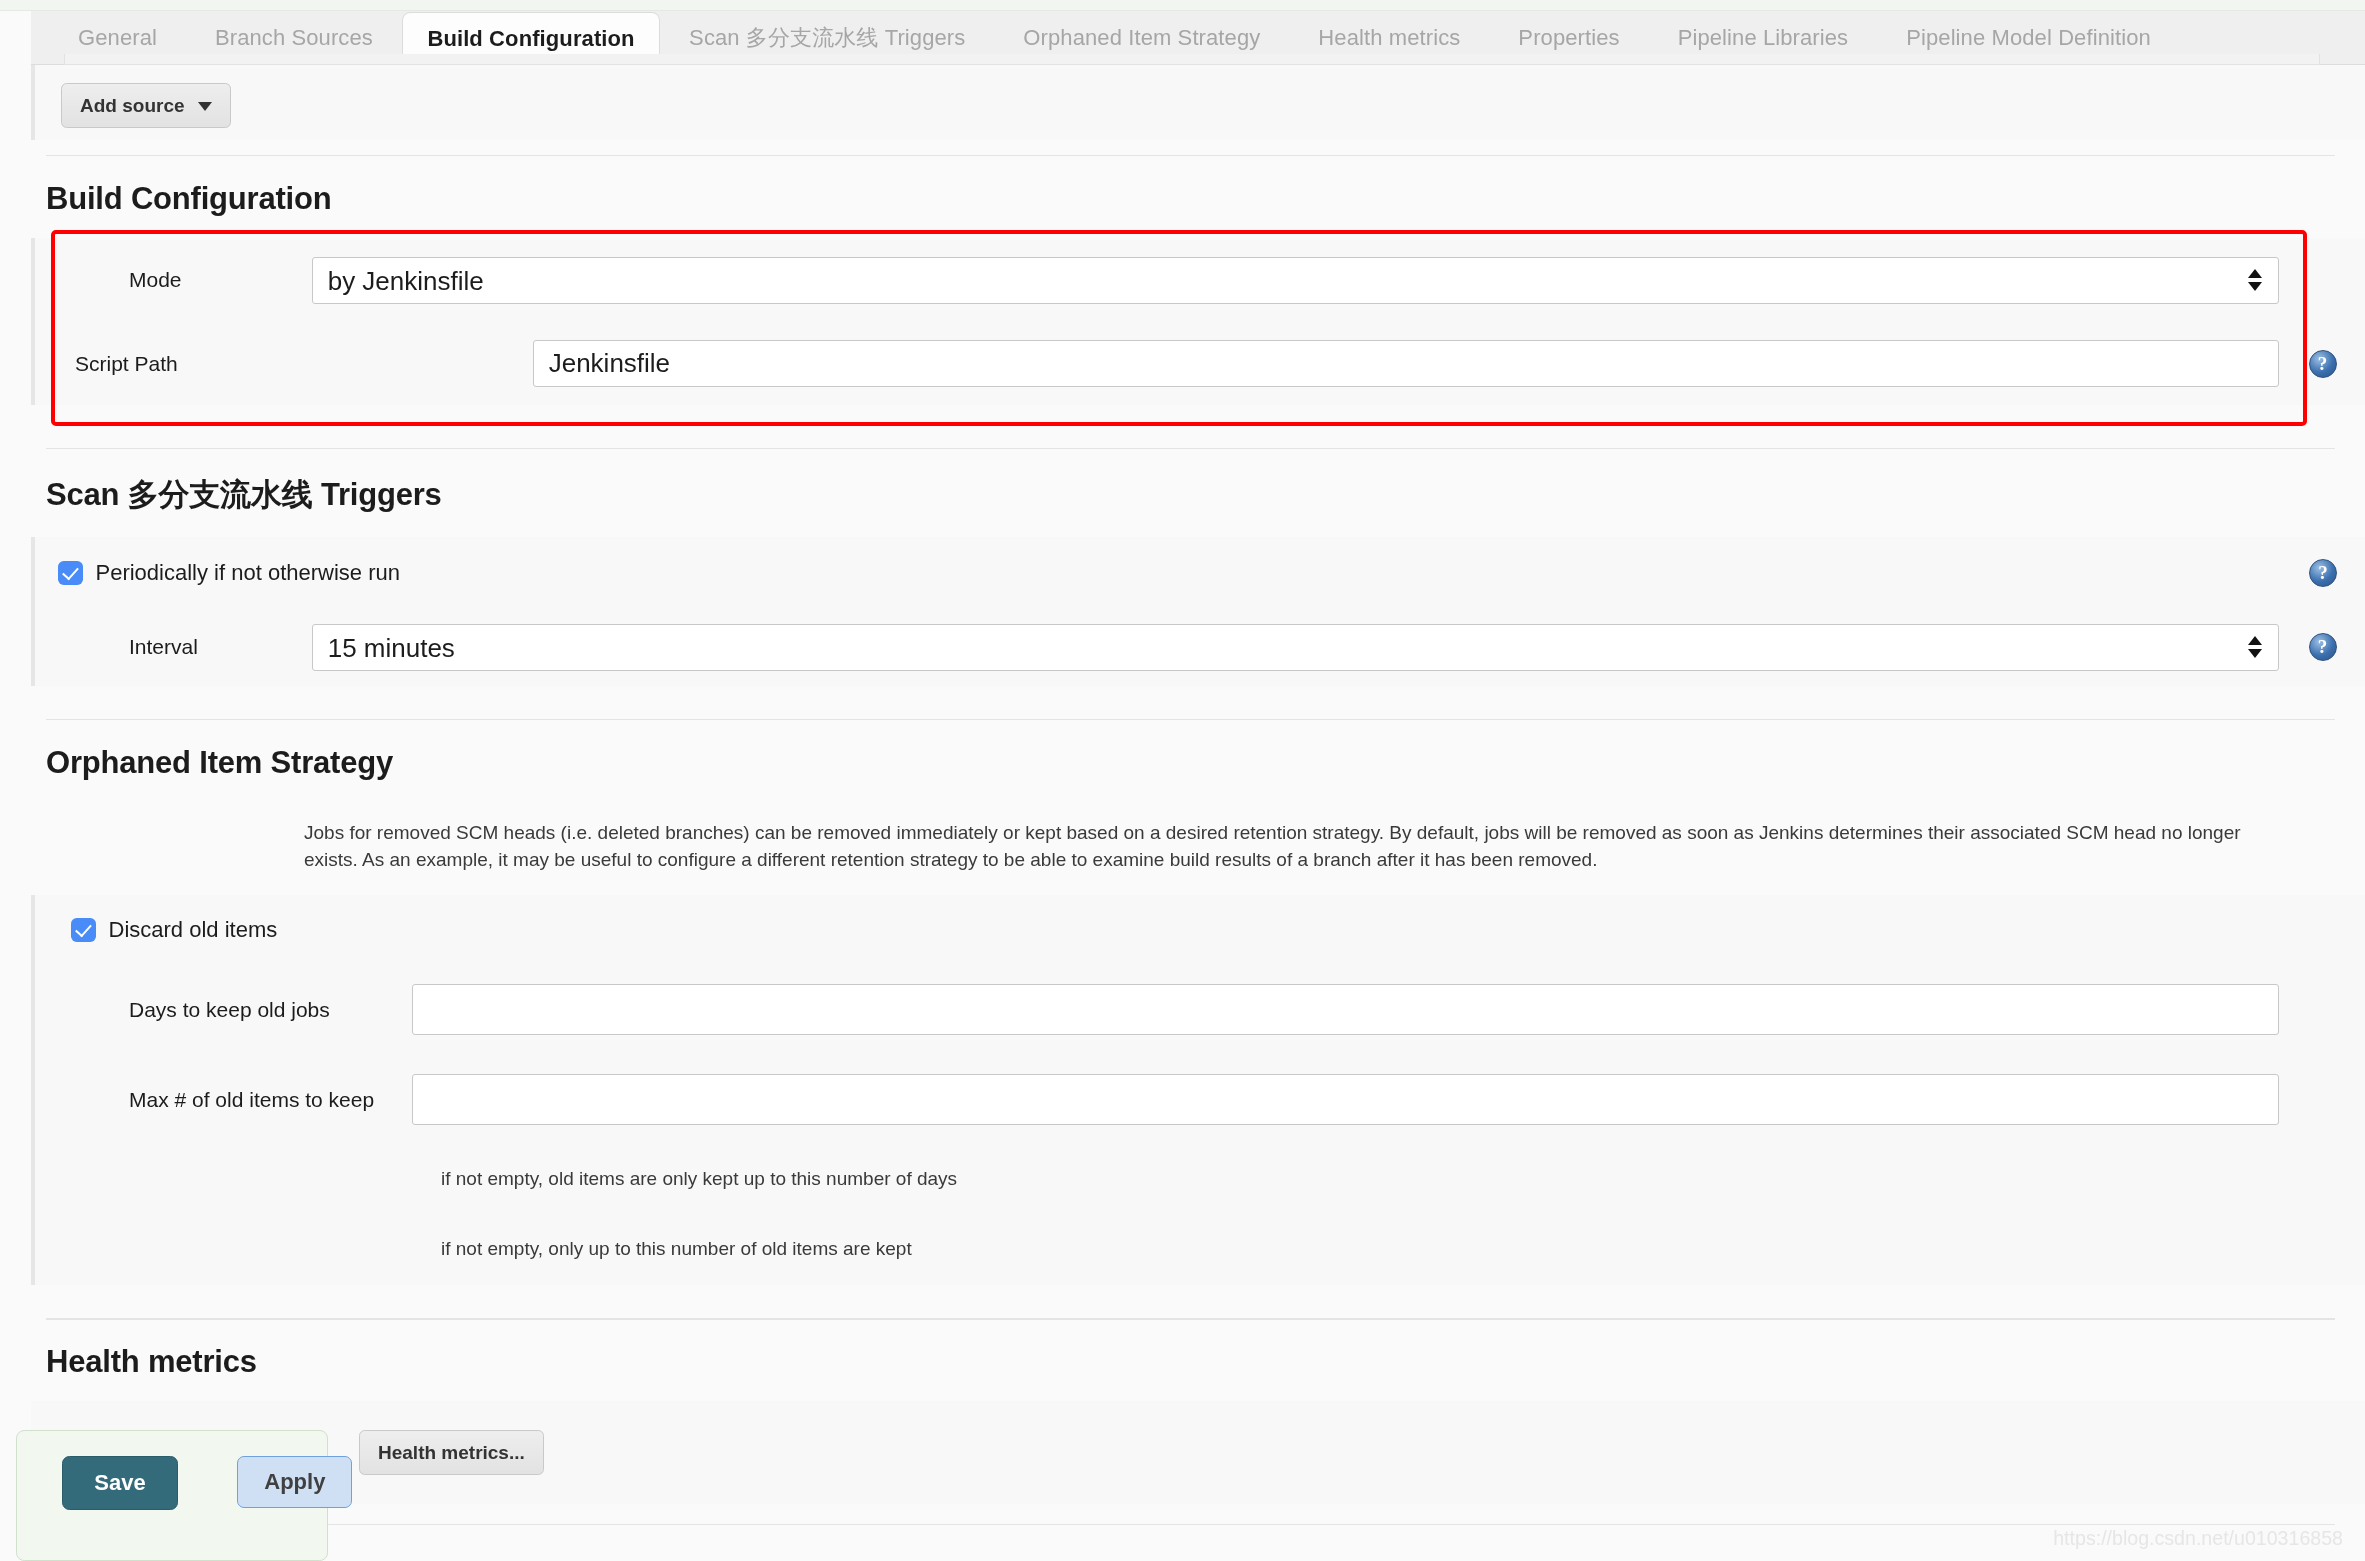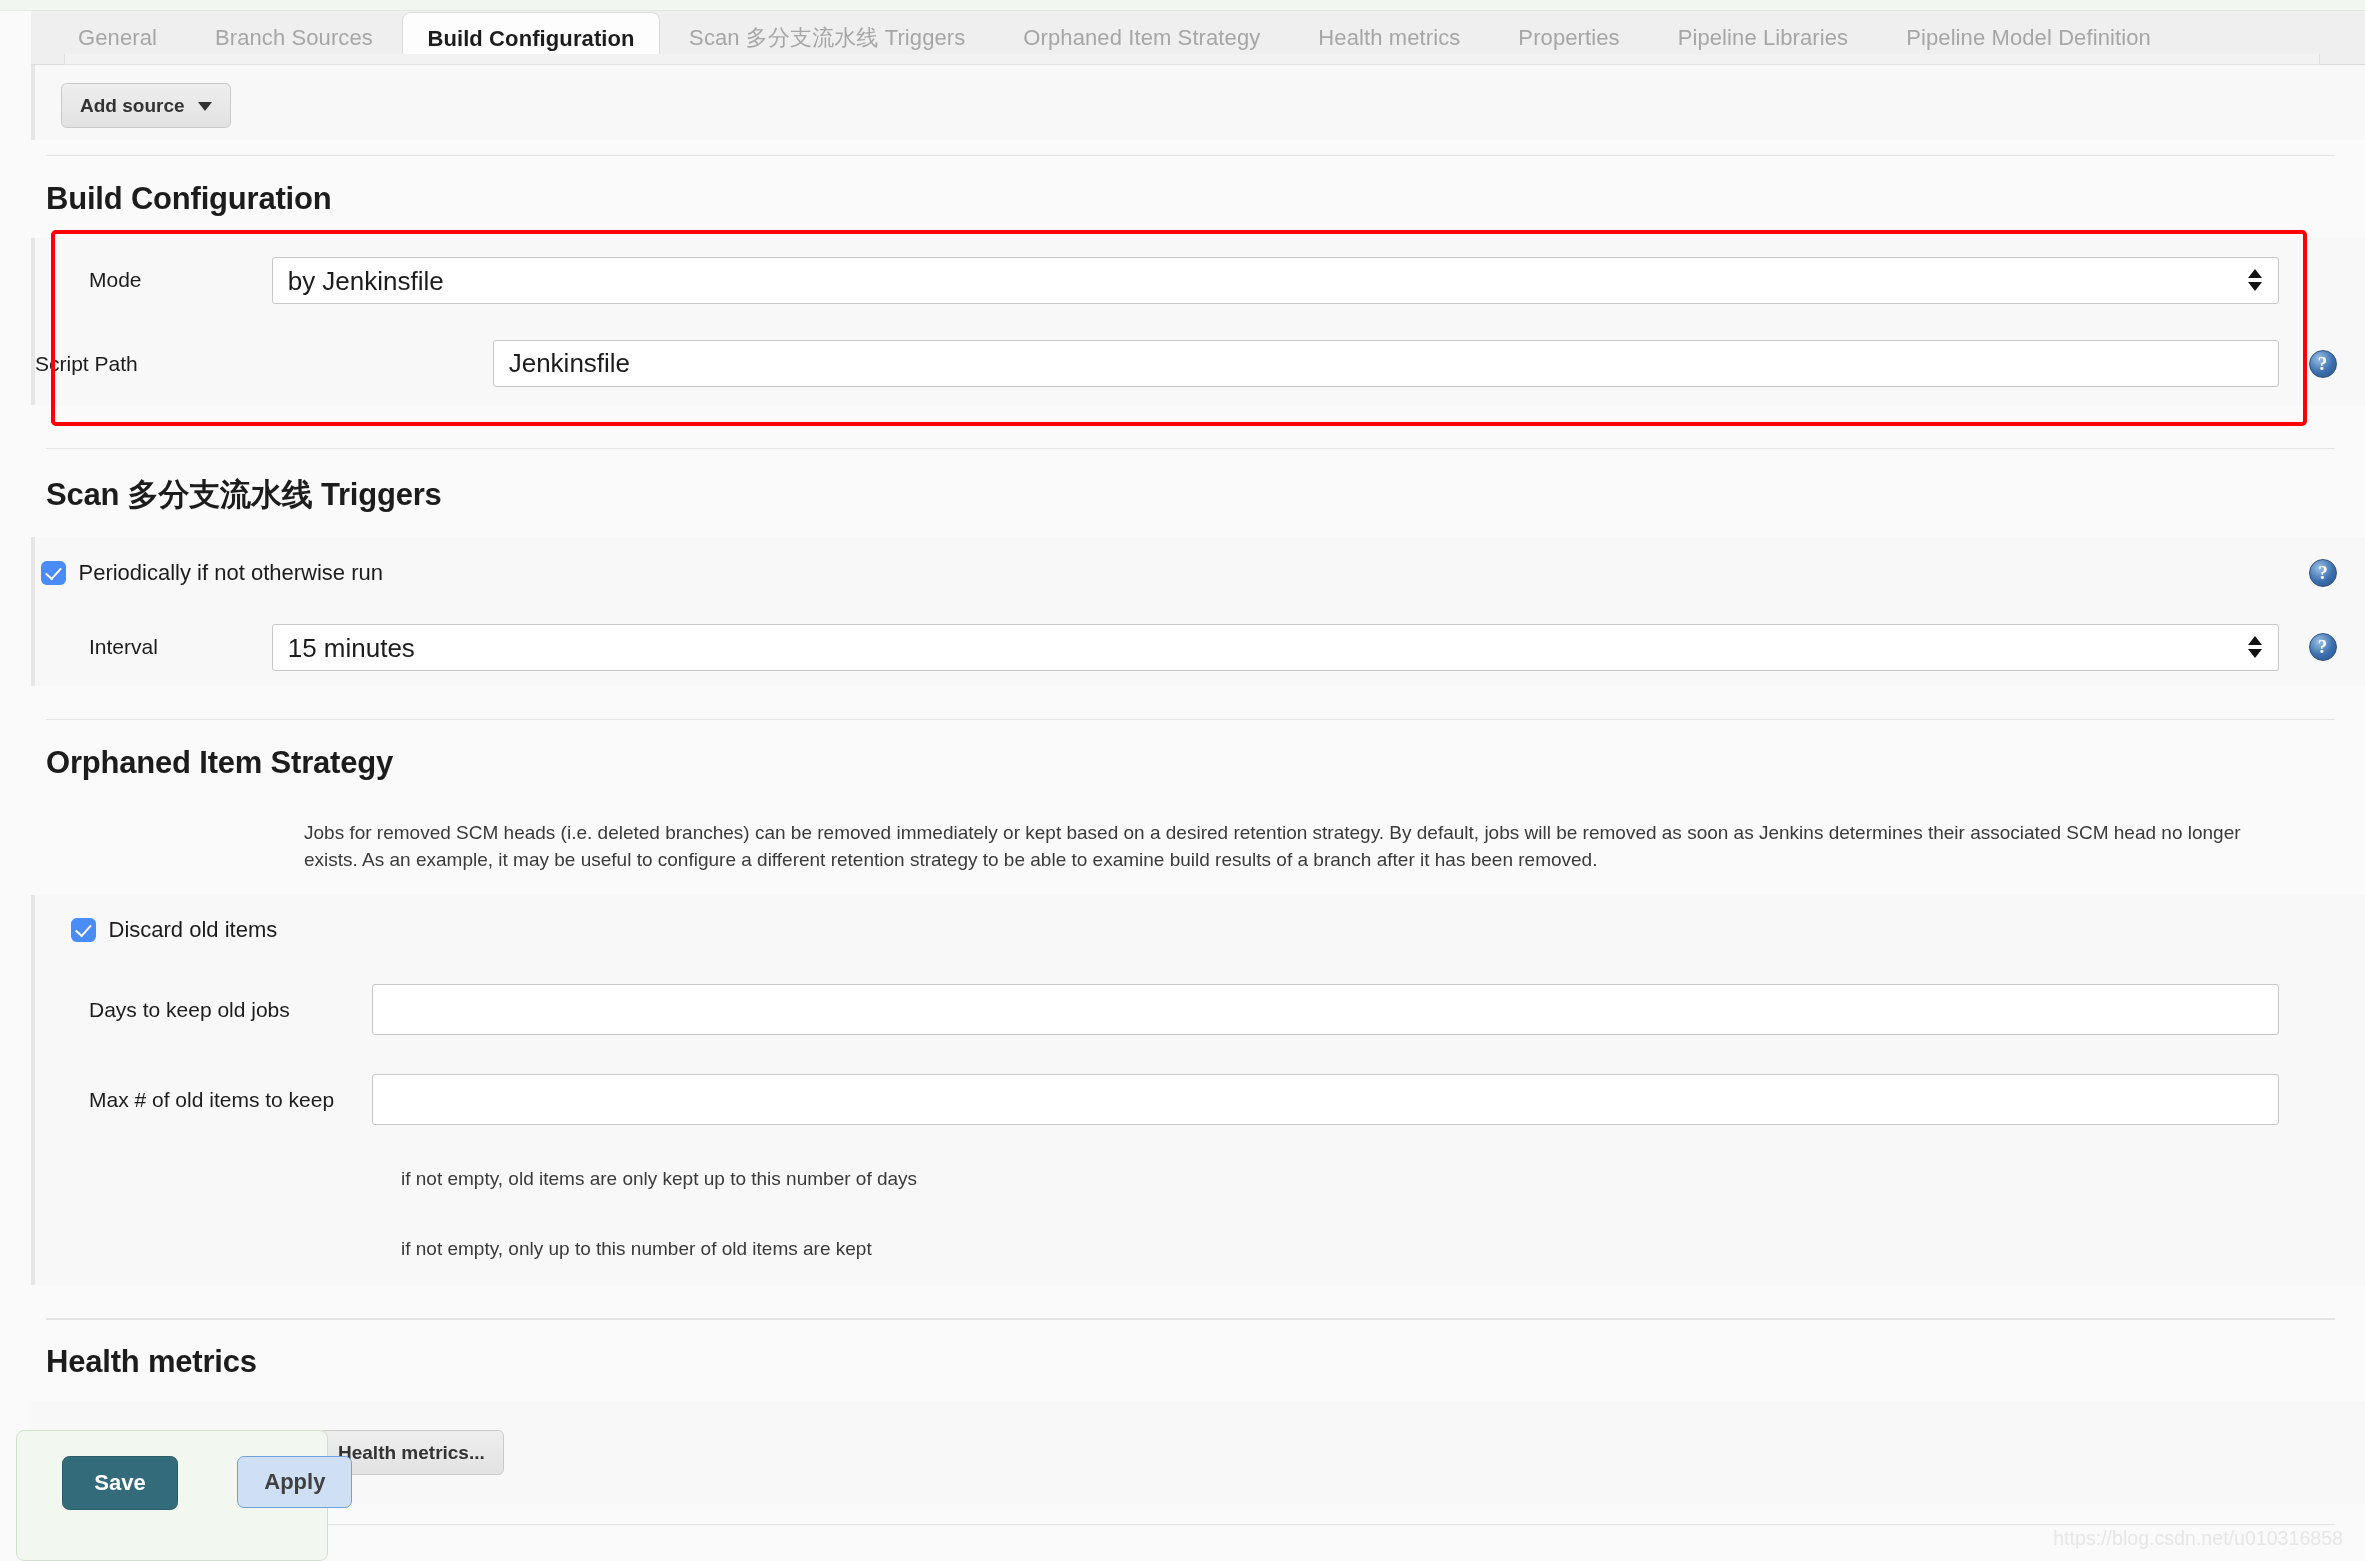--- a/index.html
+++ b/index.html
@@ -127,20 +127,21 @@
 
   
   .field-row {
     position: relative;
     min-height: 70px;
     border-left: 4.9px solid #e6e6e6;
     margin-left: 31px;
     background: #f8f8f8;
     display: flex;
     align-items: center;
+    padding-left: 40px;
   }
   .f-label {
     font-size: 21px;
     color: #1c1c1c;
     text-align: left;
     white-space: nowrap;
     flex: 0 0 auto;
   }
   .f-control { flex: 1 1 auto; }
 
@@ -345,21 +346,21 @@
         </div>
       </div>
 
       <div style="height:43px;"></div>
     </div>
 
     <div class="hr"></div>
 
     <div class="section-title">Scan 多分支流水线 Triggers</div>
 
-    <div class="field-row" style="height:72px; padding-left:6px;">
+    <div class="field-row" style="height:72px; padding-left:23px;">
       <span class="cbox"></span>
       <span class="cb-label">Periodically if not otherwise run</span>
       <span style="flex:1 1 auto;"></span>
       <span class="help-ico" style="margin-right:29px;">?</span>
     </div>
 
     <div class="field-row" style="height:77px;">
       <div class="f-label" style="width:237px; padding-left:54px; text-align:left;">Interval</div>
       <div class="f-control">
         <div class="fake-select">

